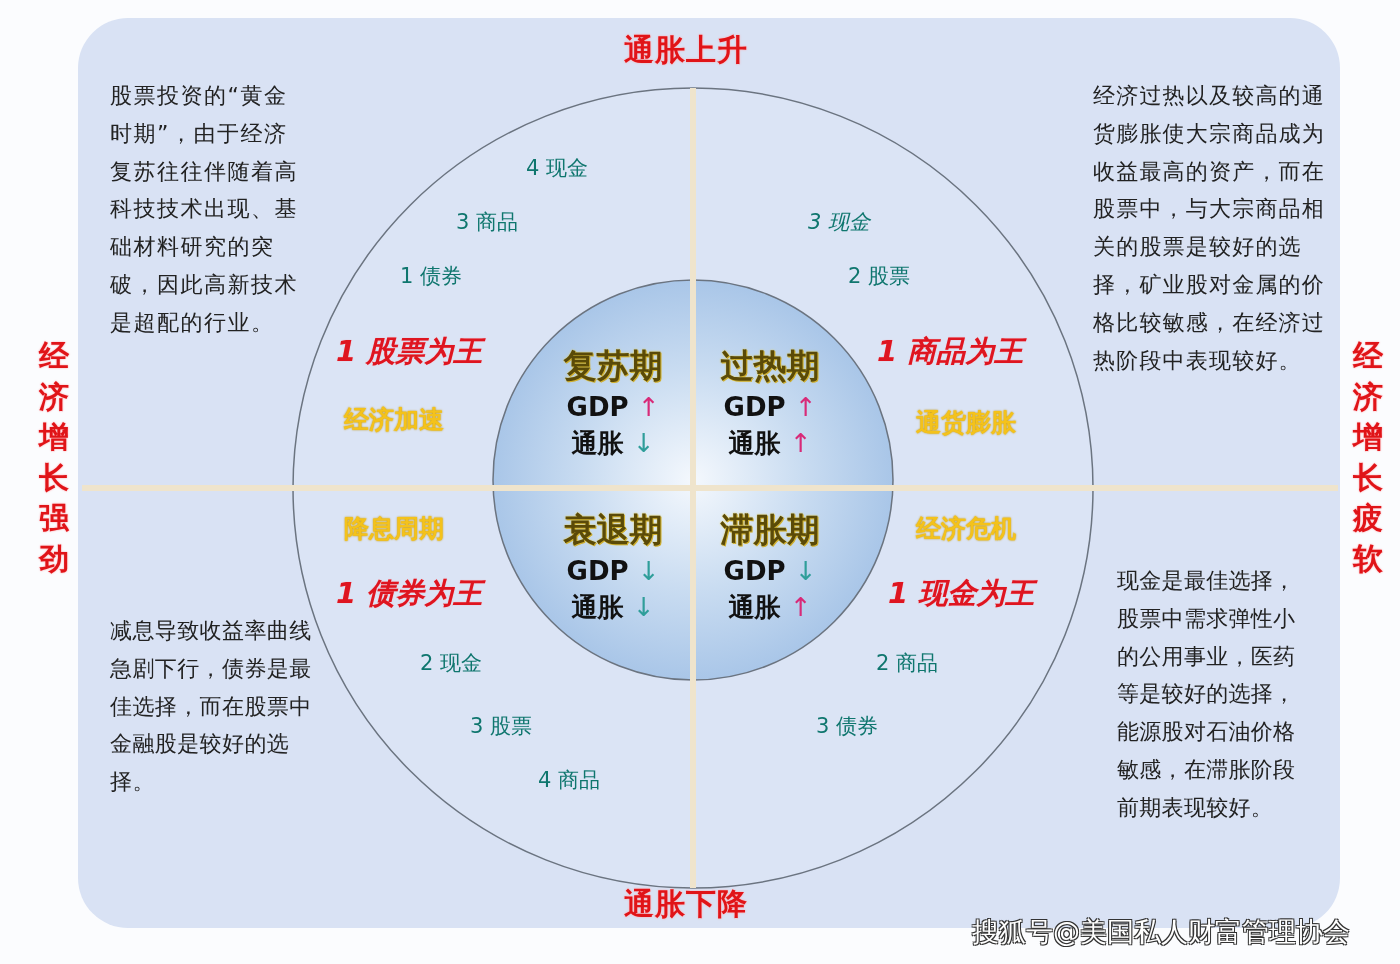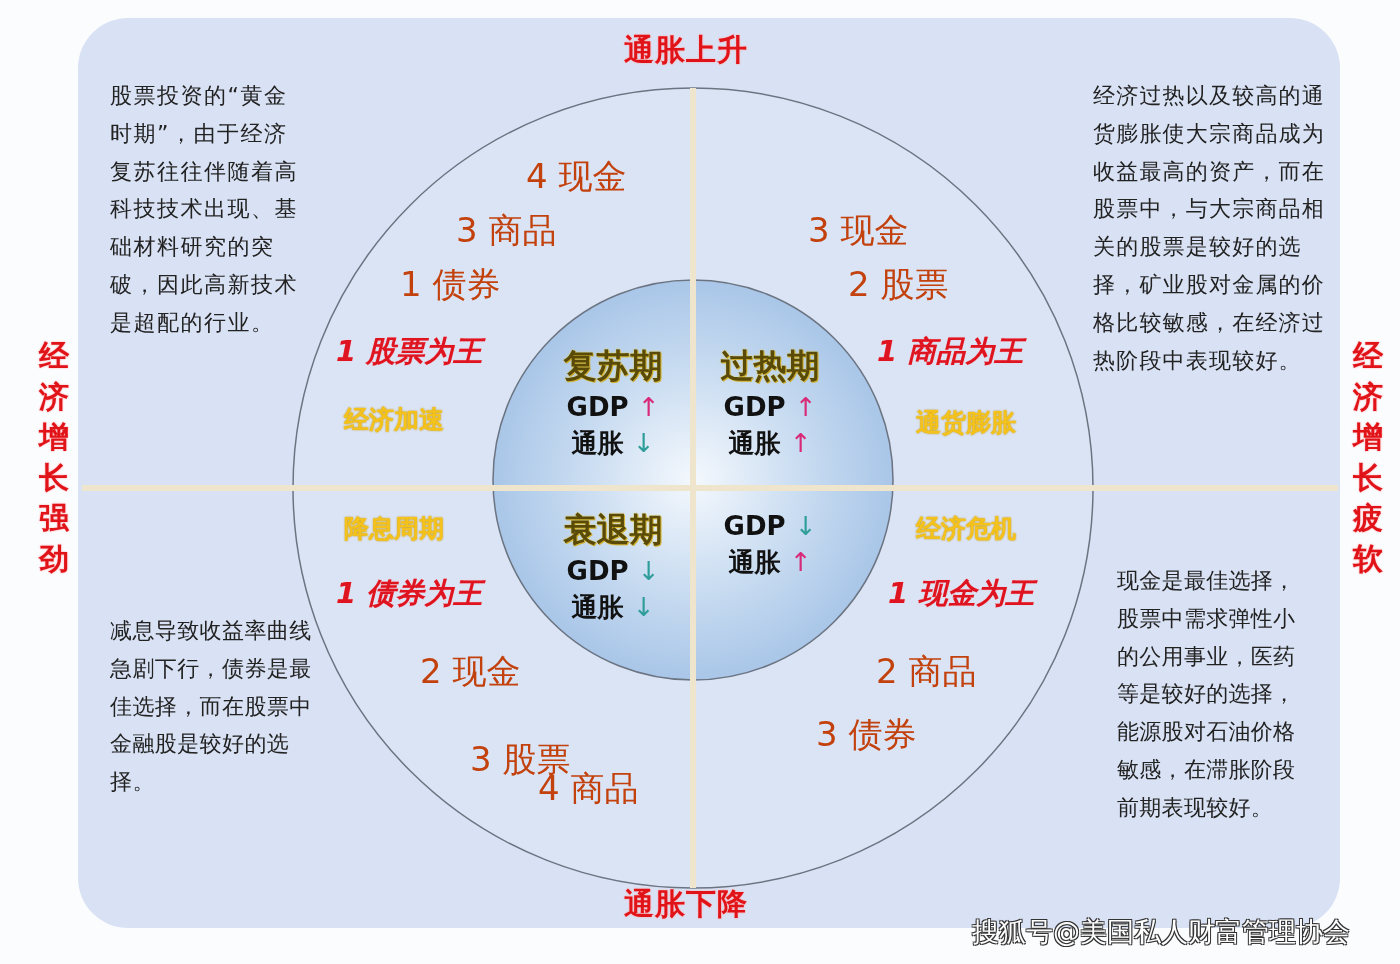--- a/index.html
+++ b/index.html
@@ -20,21 +20,21 @@
     letter-spacing:1px;
   }
   .vert {
     width:40px; font-size:30px; line-height:40.5px; text-align:right;
     white-space:normal; word-break:break-all;
   }
   .desc {
     color:#222; font-size:22px; line-height:37.8px; white-space:normal;
     letter-spacing:1.5px;
   }
-  .rank { color:#c2410c; font-size:34px; }
+  .rank { color:#0f766e; font-size:21px; }
   .king { color:#de1520; font-weight:bold; font-size:29px; text-shadow:0 0 1px #ff9aa0;font-style:italic; }
   .trait {
     color:#f4c21b; font-weight:bold; font-size:25px;
     text-shadow:0 0 2px #b88a00, 0 0 1px #fff3b0;
   }
   .phase {
     color:#5a4a08; font-weight:bold; font-size:33px;
     text-shadow:0 0 2px #e8cd3c, 1px 1px 0 #c9a72a;
   }
   .ind {
@@ -75,29 +75,29 @@
 <div class="abs desc" style="left:1093px; top:77px; width:245px; letter-spacing:1.2px;">经济过热以及较高的通货膨胀使大宗商品成为收益最高的资产，而在股票中，与大宗商品相关的股票是较好的选择，矿业股对金属的价格比较敏感，在经济过热阶段中表现较好。</div>
 <div class="abs desc" style="left:110px; top:612px; width:205px; letter-spacing:0.4px;">减息导致收益率曲线急剧下行，债券是最佳选择，而在股票中金融股是较好的选择。</div>
 <div class="abs desc" style="left:1117px; top:562px; width:196px; letter-spacing:0.3px;">现金是最佳选择，股票中需求弹性小的公用事业，医药等是较好的选择，能源股对石油价格敏感，在滞胀阶段前期表现较好。</div>
 
 <div class="abs rank" style="left:526px; top:154px;">4 现金</div>
 <div class="abs rank" style="left:456px; top:208px;">3 商品</div>
 <div class="abs rank" style="left:400px; top:262px;">1 债券</div>
 <div class="abs king" style="left:336px; top:332px;">1 股票为王</div>
 <div class="abs trait" style="left:344px; top:403px;">经济加速</div>
 
-<div class="abs rank" style="left:808px; top:208px;">3 现金</div>
+<div class="abs rank" style="left:808px; top:208px;font-style:italic;">3 现金</div>
 <div class="abs rank" style="left:848px; top:262px;">2 股票</div>
 <div class="abs king" style="left:877px; top:332px;">1 商品为王</div>
 <div class="abs trait" style="left:916px; top:406px;">通货膨胀</div>
 
 <div class="abs trait" style="left:344px; top:512px;">降息周期</div>
 <div class="abs king" style="left:336px; top:574px;">1 债券为王</div>
 <div class="abs rank" style="left:420px; top:649px;">2 现金</div>
-<div class="abs rank" style="left:470px; top:712px;margin-top:25px;">3 股票</div>
+<div class="abs rank" style="left:470px; top:712px;">3 股票</div>
 <div class="abs rank" style="left:538px; top:766px;">4 商品</div>
 
 <div class="abs trait" style="left:916px; top:512px;">经济危机</div>
 <div class="abs king" style="left:888px; top:574px;">1 现金为王</div>
 <div class="abs rank" style="left:876px; top:649px;">2 商品</div>
 <div class="abs rank" style="left:816px; top:712px;">3 债券</div>
 
 <div class="abs" style="left:553px; top:344px; text-align:center; width:120px;">
   <div class="phase">复苏期</div>
   <div class="ind">
@@ -128,20 +128,21 @@
     <span>GDP</span>
     <span class="arrow-down">↓</span>
   </div>
   <div class="ind">
     <span>通胀</span>
     <span class="arrow-down">↓</span>
   </div>
 </div>
 
 <div class="abs" style="left:710px; top:508px; text-align:center; width:120px;">
+  <div class="phase">滞胀期</div>
   <div class="ind">
     <span>GDP</span>
     <span class="arrow-down">↓</span>
   </div>
   <div class="ind">
     <span>通胀</span>
     <span class="arrow-up">↑</span>
   </div>
 </div>
 

